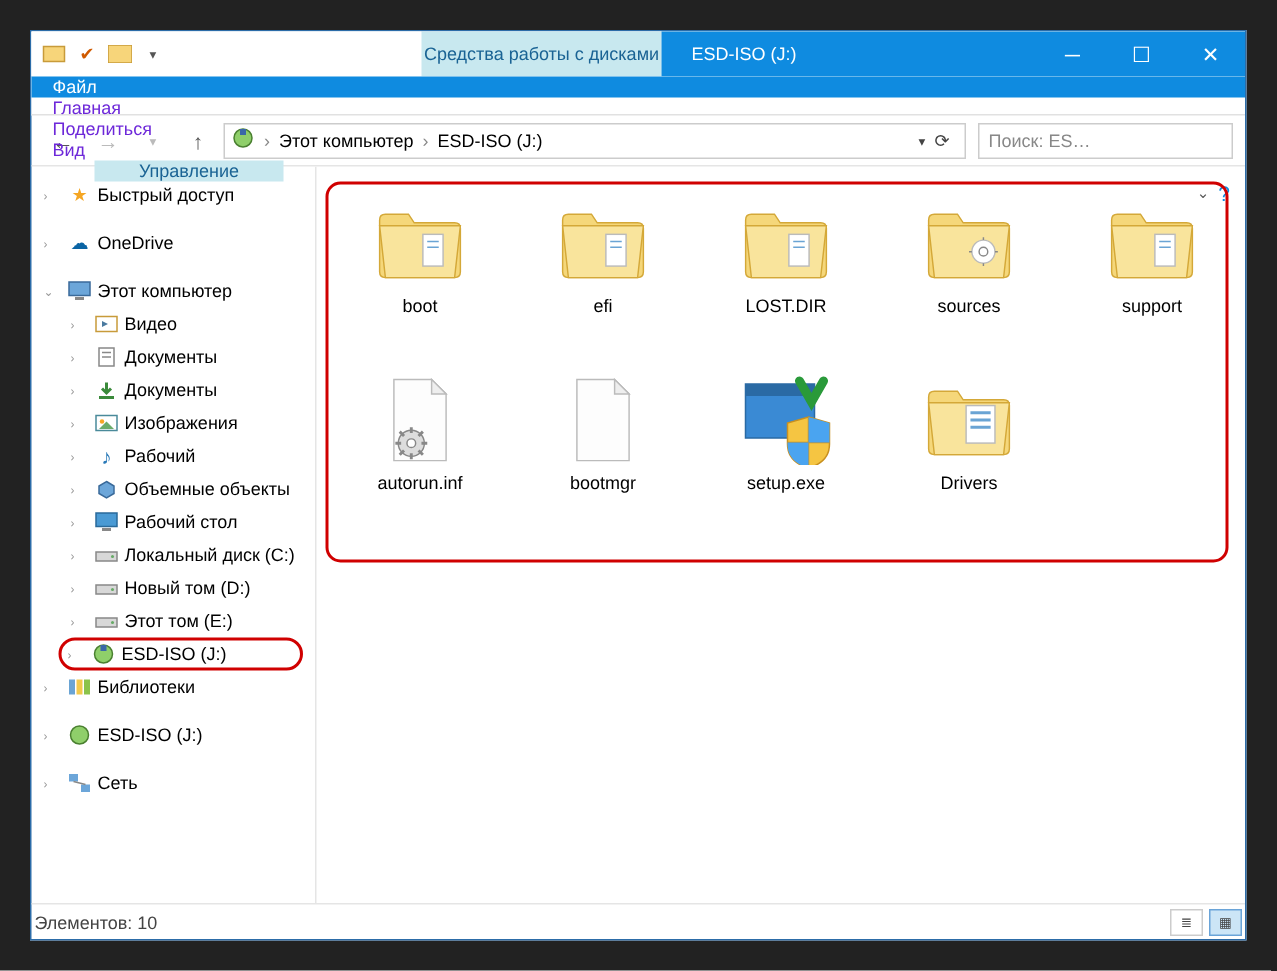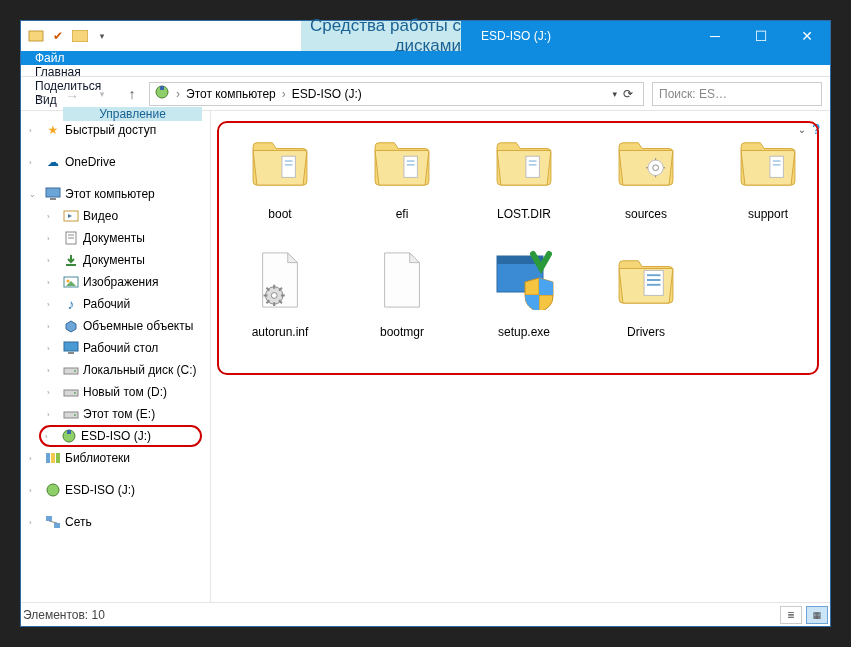--- a/index.html
+++ b/index.html
@@ -2,28 +2,28 @@
 <html><head>
 <meta charset="utf-8">
 <style>
 * { box-sizing: border-box; margin: 0; padding: 0; font-family: "Segoe UI", Tahoma, sans-serif; font-size: 12px; }
 body { background: #222; padding: 20px; }
 .window { width: 811px; height: 607px; background: #fff; border: 1px solid #2c6ca8; display: flex; flex-direction: column; margin: 0 auto; position: relative; }
 .titlebar { height: 30px; display: flex; align-items: stretch; background: #fff; }
 .titlebar-left { display: flex; align-items: center; background: #fff; padding-left: 6px; min-width: 260px; }
 .qat-icon { width: 18px; height: 18px; margin-right: 4px; display: inline-flex; align-items: center; justify-content: center; }
 .titlebar-mid { flex: 1; display: flex; }
-.tooltab { background: #c8e8ef; flex: 0 0 160px; display: flex; align-items: center; justify-content: center; color: #1a6394; font-size: 17px; text-align: right; margin-left: 20px; }
+.tooltab { background: #c8e8ef; flex: 0 0 160px; display: flex; align-items: center; justify-content: center; color: #1a6394; font-size: 12px; text-align: right; }
 .titlebar-title { background: #0f8be0; flex: 1; display: flex; align-items: center; color: #fff; padding-left: 20px; font-size: 12px; }
 .win-controls { display: flex; background: #0f8be0; }
 .win-btn { width: 46px; display: flex; align-items: center; justify-content: center; color: #fff; font-size: 14px; cursor: default; }
 .ribbon-tabs { height: 26px; display: flex; align-items: stretch; border-bottom: 1px solid #e1e1e1; background: #fff; position: relative; flex-direction: column; }
-.rtab { padding: 0 14px; display: flex; align-items: center; font-size: 12px; color: #0f172a; cursor: default; }
+.rtab { padding: 0 14px; display: flex; align-items: center; font-size: 12px; color: #6d28d9; cursor: default; }
 .rtab.file { background: #0f8be0; color: #fff; }
-.tooltab-row { background: #c8e8ef; margin-left: 42px; width: 139px; display: flex; align-items: center; justify-content: center; color: #1a6394; font-size: 12px; }
+.tooltab-row { background: #c8e8ef; margin-left: 42px; width: 126px; display: flex; align-items: center; justify-content: center; color: #1a6394; font-size: 12px; }
 .ribbon-collapse { margin-left: auto; display: flex; align-items: center; gap: 6px; padding-right: 10px; color: #555; }
 .navbar { height: 34px; display: flex; align-items: center; padding: 0 8px; gap: 4px; border-bottom: 1px solid #e5e5e5; }
 .nav-arrow { width: 26px; height: 26px; display: flex; align-items: center; justify-content: center; color: #555; font-size: 14px; cursor: default; }
 .nav-arrow.disabled { color: #bbb; }
 .addressbar { flex: 1; height: 24px; border: 1px solid #ccc; display: flex; align-items: center; padding: 0 4px; gap: 4px; }
 .crumb { display: flex; align-items: center; gap: 4px; }
 .crumb-sep { color: #888; padding: 0 2px; }
 .addr-controls { display: flex; align-items: center; gap: 2px; margin-left: auto; padding-right: 2px; color: #444; }
 .searchbox { width: 170px; height: 24px; border: 1px solid #ccc; margin-left: 4px; padding: 0 6px; color: #888; display: flex; align-items: center; }
 .content { flex: 1; display: flex; overflow: hidden; }
@@ -32,21 +32,21 @@
 .tree-item .exp { width: 12px; color: #999; font-size: 8px; }
 .tree-item .icon { width: 16px; display: flex; align-items: center; justify-content: center; }
 .tree-item.indent2 { padding-left: 26px; }
 .tree-sep { height: 10px; }
 .highlight-circle { border: 2px solid #d00000; border-radius: 14px; padding: 1px 4px; margin-left: 18px; margin-right: 8px; }
 .filepane { flex: 1; position: relative; padding: 14px 0 0 10px; overflow: auto; }
 .file-highlight-box { position: absolute; top: 10px; left: 6px; width: 602px; height: 254px; border: 2px solid #d00000; border-radius: 10px; pointer-events: none; }
 .grid { display: grid; grid-template-columns: repeat(5, 118px); gap: 8px 4px; }
 .item { display: flex; flex-direction: column; align-items: center; justify-content: flex-start; height: 110px; cursor: default; padding-top: 4px; }
 .item .icon { width: 72px; height: 66px; display: flex; align-items: center; justify-content: center; }
-.item .label { text-align: center; font-size: 12px; margin-top: 12px; }
+.item .label { text-align: center; font-size: 12px; margin-top: 2px; }
 .statusbar { height: 24px; border-top: 1px solid #e5e5e5; display: flex; align-items: center; padding: 0 2px; font-size: 11px; color: #444; }
 .statusbar .right { margin-left: auto; display: flex; gap: 4px; }
 .view-btn { width: 22px; height: 18px; border: 1px solid #ccc; display: flex; align-items: center; justify-content: center; font-size: 9px; }
 .view-btn.active { background: #cce5f6; border-color: #6aa4d8; }
 
 
 .folder-svg { width: 62px; height: 50px; }
 .file-svg { width: 48px; height: 58px; }
 </style>
 </head>

